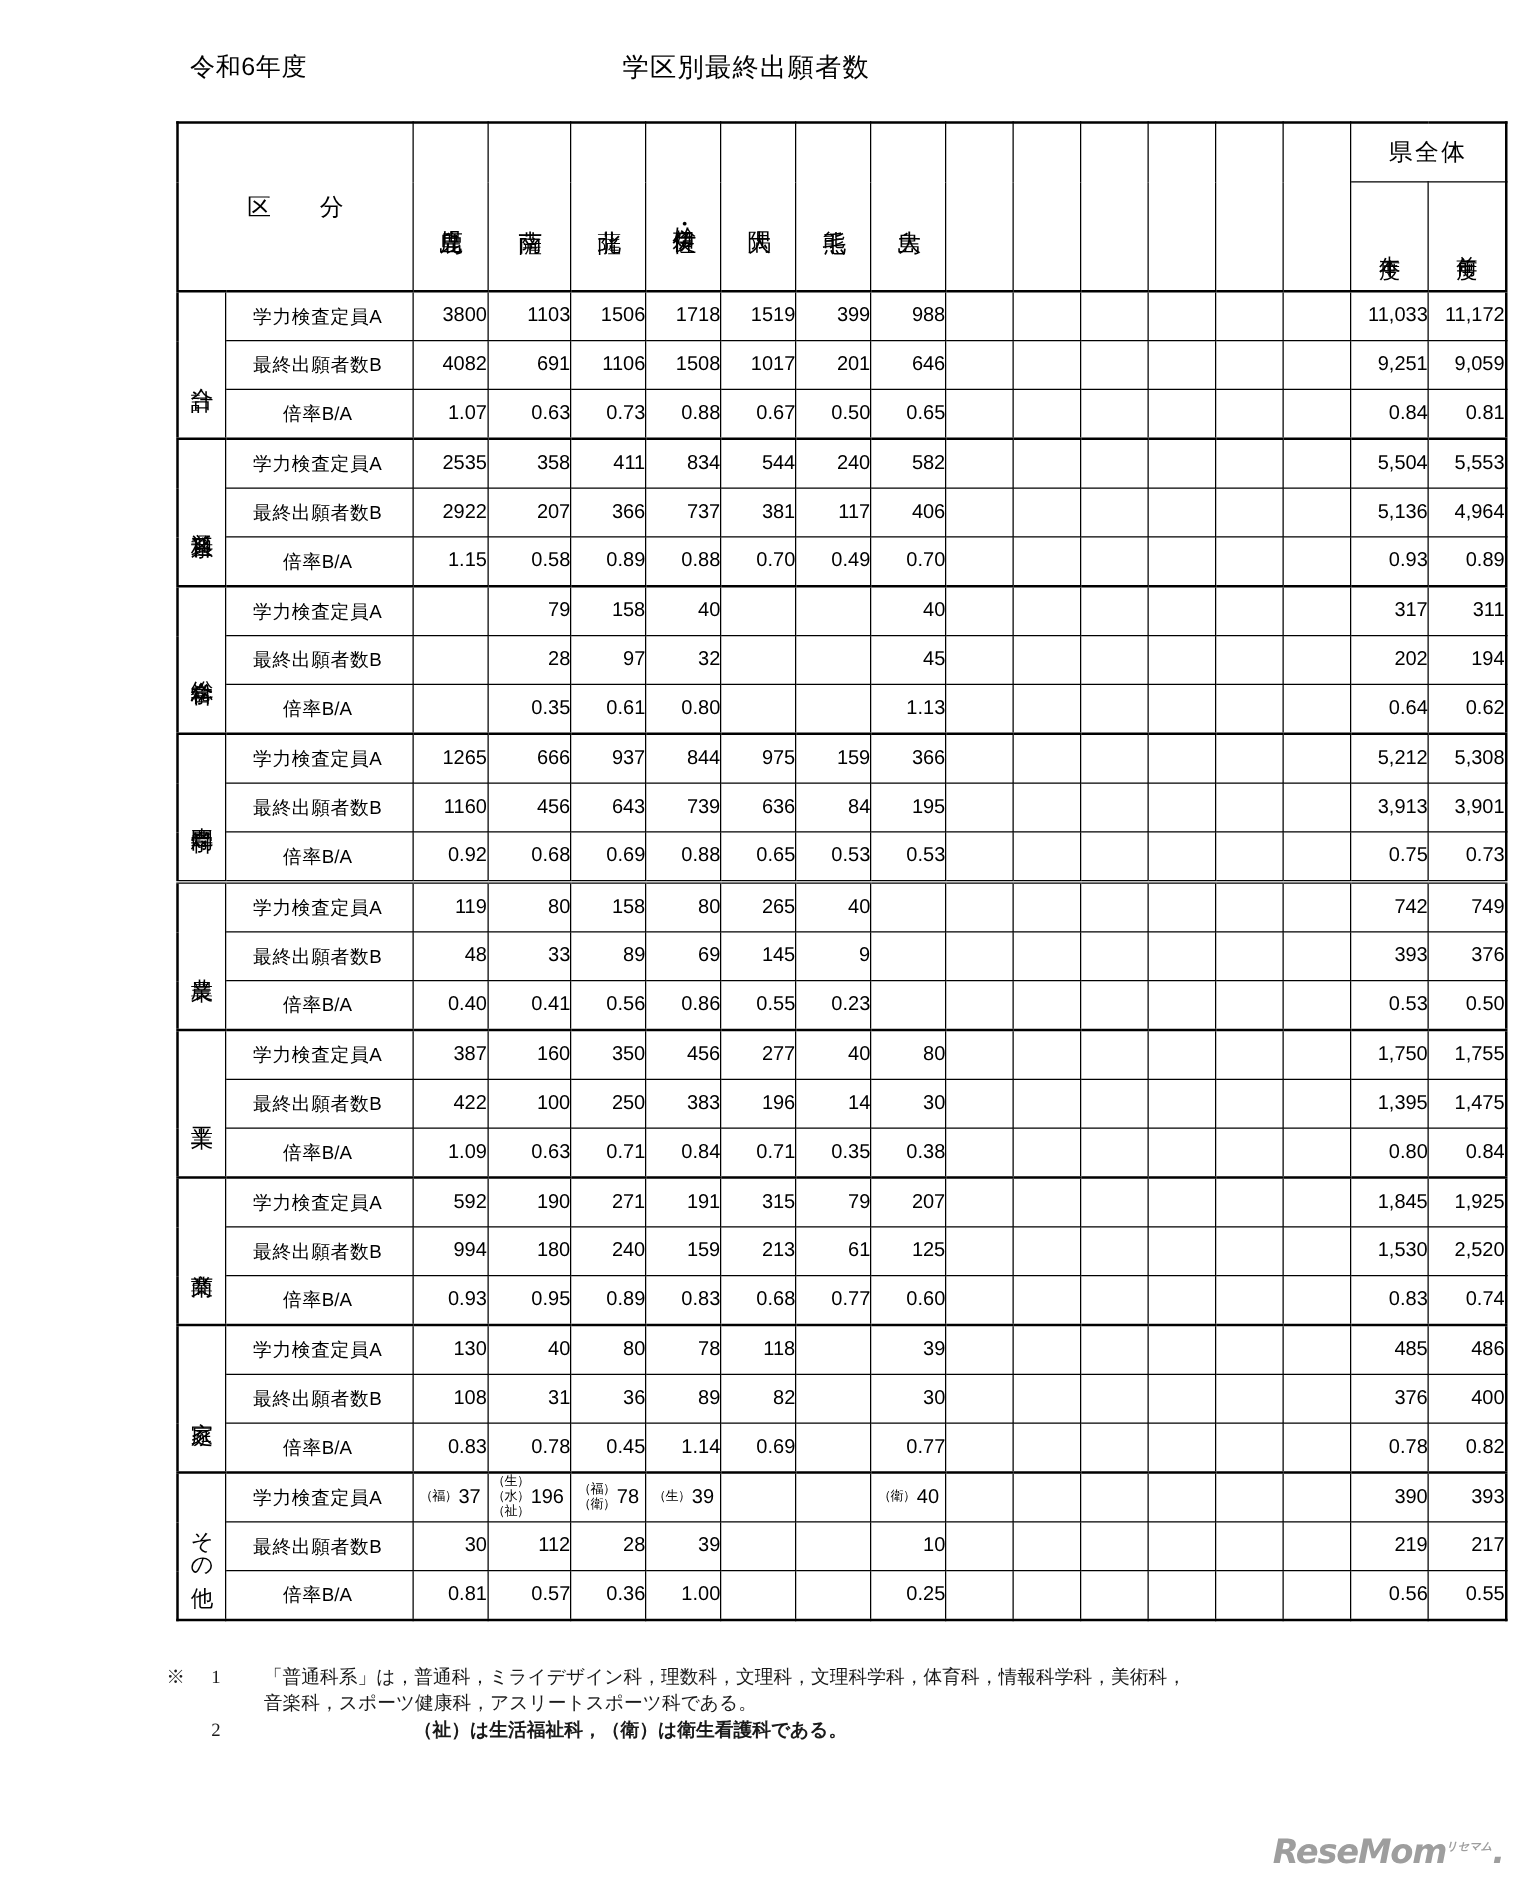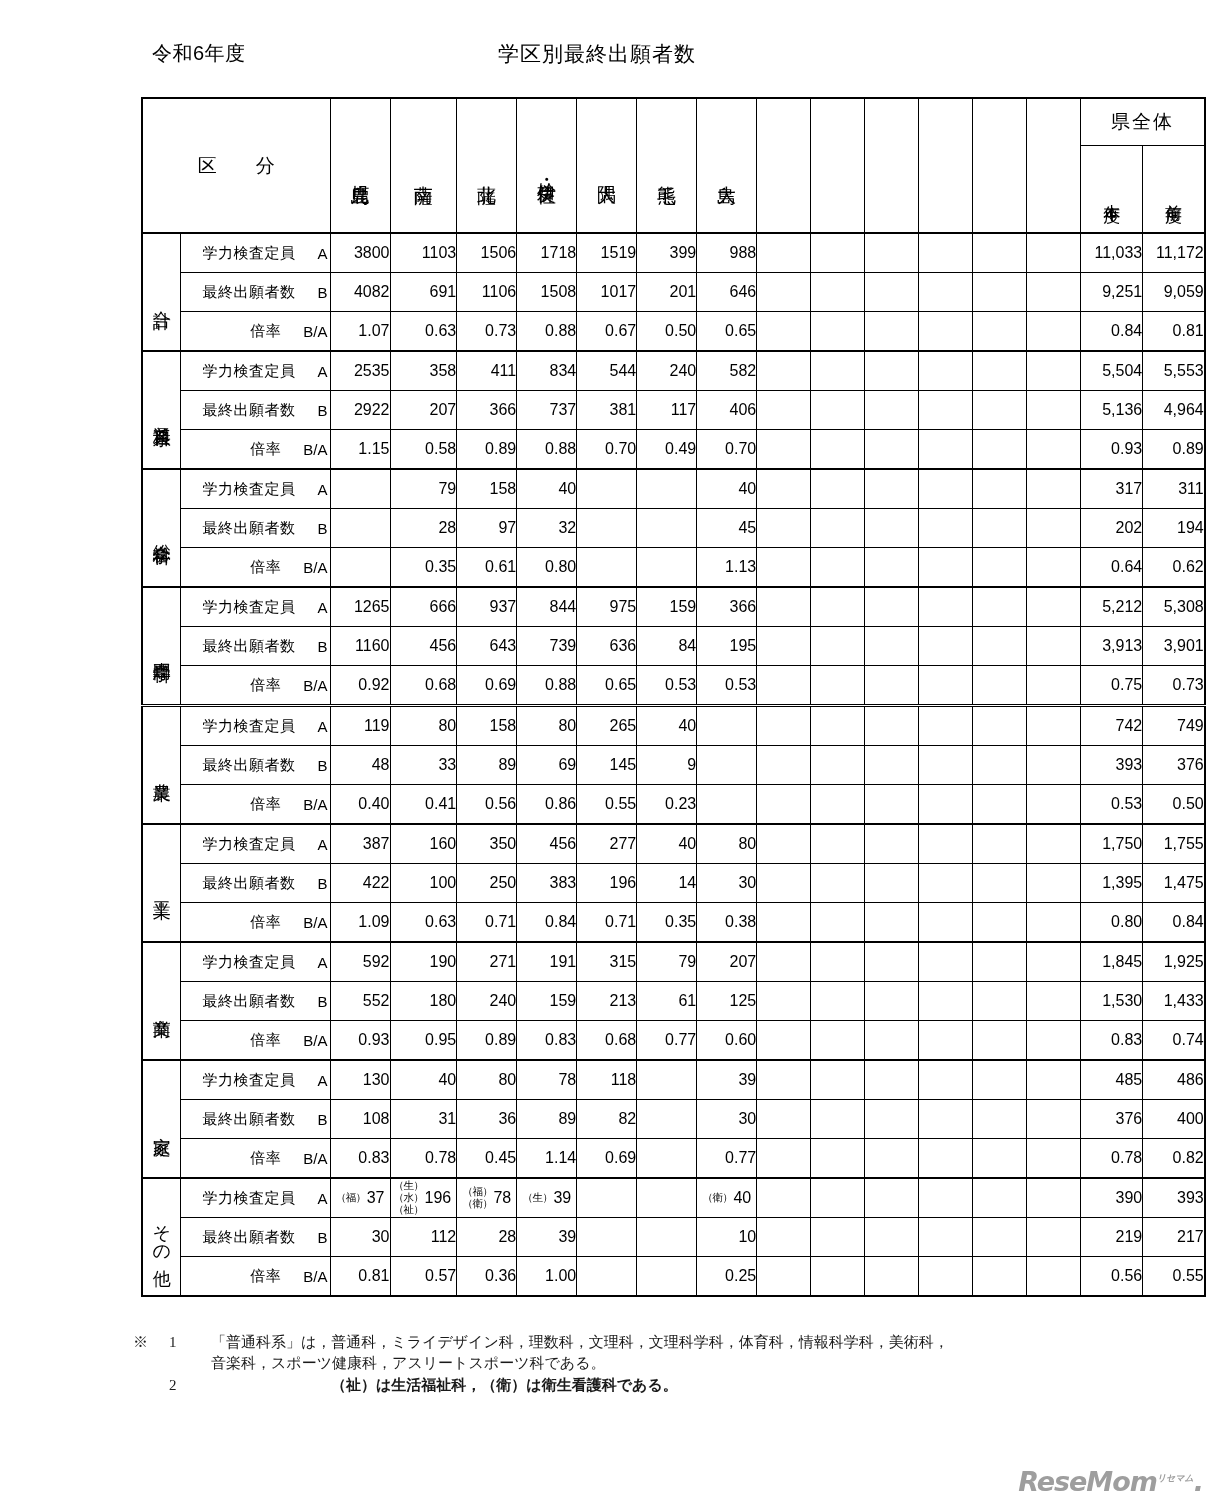--- a/index.html
+++ b/index.html
@@ -136,23 +136,22 @@
   
   .row-lbl {
     height: 38px;
     font-size: 15px;
     padding: 0 7px 0 9px;
     white-space: nowrap;
   }
   .row-lbl .lbl-flex {
     display: flex;
     align-items: center;
-    justify-content: flex-end;
+    justify-content: center;
     width: 100%;
-    gap: 22px;
   }
   .row-lbl .lbl-main { letter-spacing: 0.5px; }
   .row-lbl .lbl-key  { letter-spacing: 0px; padding-right: 2px; }
 
   .num {
     text-align: right;
     padding: 0 6px 0 2px;
     font-size: 16px;
     height: 38px;
     white-space: nowrap;
@@ -727,35 +726,35 @@
             <td class="num tot">1,845</td>
             <td class="num tot">1,925</td>
           </tr>
           <tr class="">
             <td class="row-lbl">
               <span class="lbl-flex">
                 <span class="lbl-main">最終出願者数</span>
                 <span class="lbl-key">B</span>
               </span>
             </td>
-            <td class="num">552</td>
+            <td class="num">994</td>
             <td class="num">180</td>
             <td class="num">240</td>
             <td class="num">159</td>
             <td class="num">213</td>
             <td class="num">61</td>
             <td class="num">125</td>
             <td class="num"></td>
             <td class="num"></td>
             <td class="num"></td>
             <td class="num"></td>
             <td class="num"></td>
             <td class="num"></td>
             <td class="num tot">1,530</td>
-            <td class="num tot">1,433</td>
+            <td class="num tot">2,520</td>
           </tr>
           <tr class="">
             <td class="row-lbl">
               <span class="lbl-flex">
                 <span class="lbl-main">倍率</span>
                 <span class="lbl-key">B/A</span>
               </span>
             </td>
             <td class="num">0.93</td>
             <td class="num">0.95</td>

